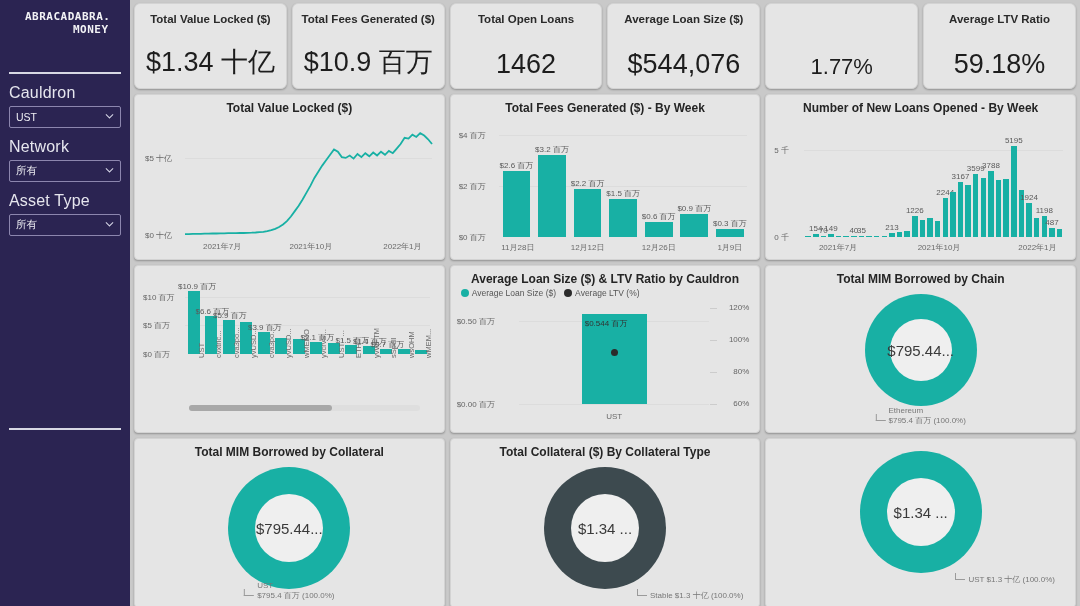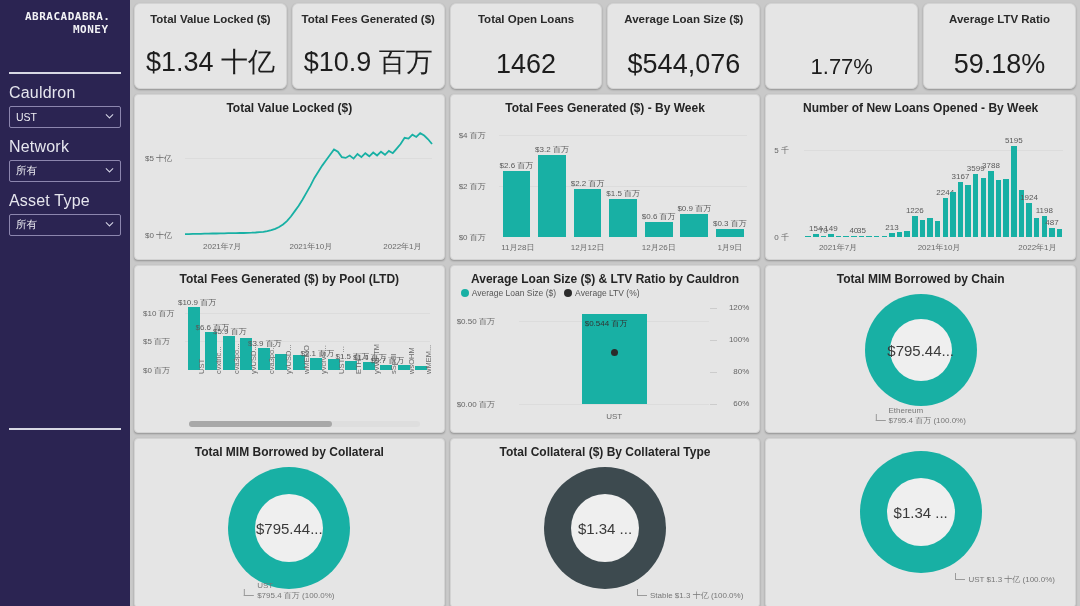--- a/index.html
+++ b/index.html
@@ -362,21 +362,20 @@
             <div class="bar" style="left:284.44882352941175px;width:5.484705882352941px;height:7.525px;bottom:18px;background:#18b0a4"></div>
             <div class="xtick" style="left:41.67px;top:125px;width:48px;text-align:center">2021年7月</div>
             <div class="xtick" style="left:142.68px;top:125px;width:48px;text-align:center">2021年10月</div>
             <div class="xtick" style="left:241.10000000000002px;top:125px;width:48px;text-align:center">2022年1月</div>
           </div>
       </div>
     </div>
 
     <div class="row" id="chart-row2">
       <div class="card chart-card">
-        <div class="chart-title">Total Fees Generated ($) by Pool (LTD)</div>
         <div class="plot" id="plot-pool">
             <div class="axis-label" style="left:2px;top:77px">$0 百万</div>
             <div class="gridline" style="left:44px;right:8px;top:53.30434782608695px"></div>
             <div class="axis-label" style="left:2px;top:48.30434782608695px">$5 百万</div>
             <div class="gridline" style="left:44px;right:8px;top:24.608695652173914px"></div>
             <div class="axis-label" style="left:2px;top:19.608695652173914px">$10 百万</div>
             <div class="bar" style="left:46.975px;width:11.55px;height:62.55652173913044px;bottom:58px;background:#18b0a4"></div>
             <div class="bar-label" style="left:36.975px;width:41.55px;top:9.443478260869561px;text-align:left">$10.9 百万</div>
             <div class="xtick-rot" style="left:55.75px;top:86px">UST</div>
             <div class="bar" style="left:64.475px;width:11.55px;height:37.87826086956522px;bottom:58px;background:#18b0a4"></div>

